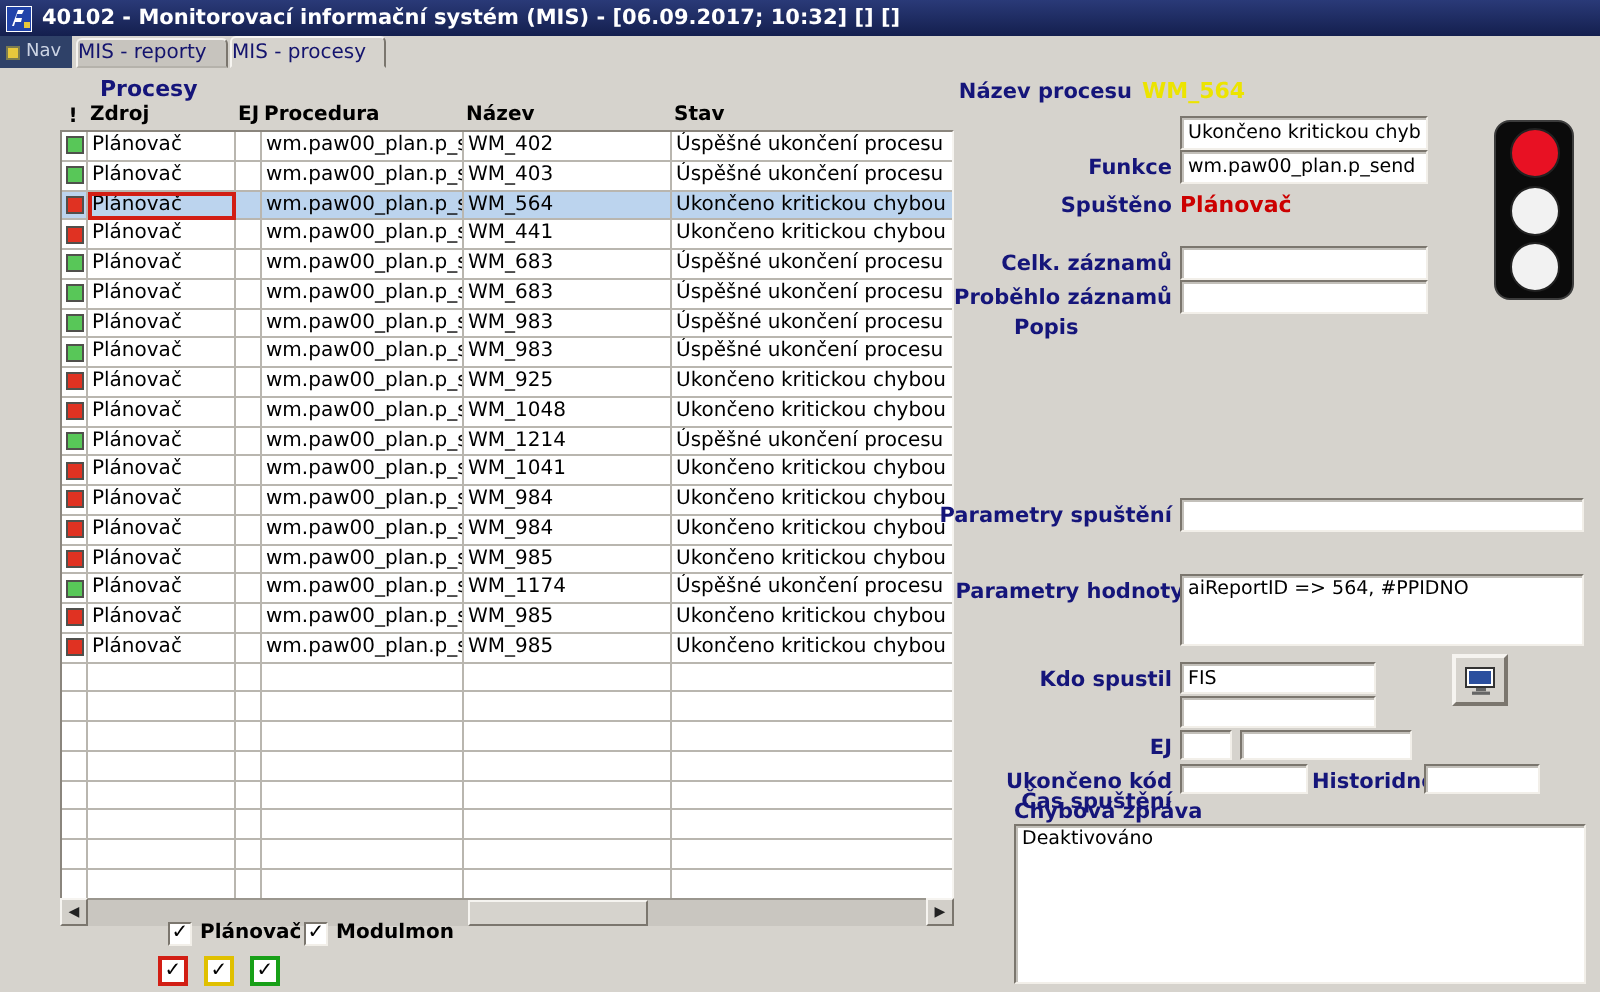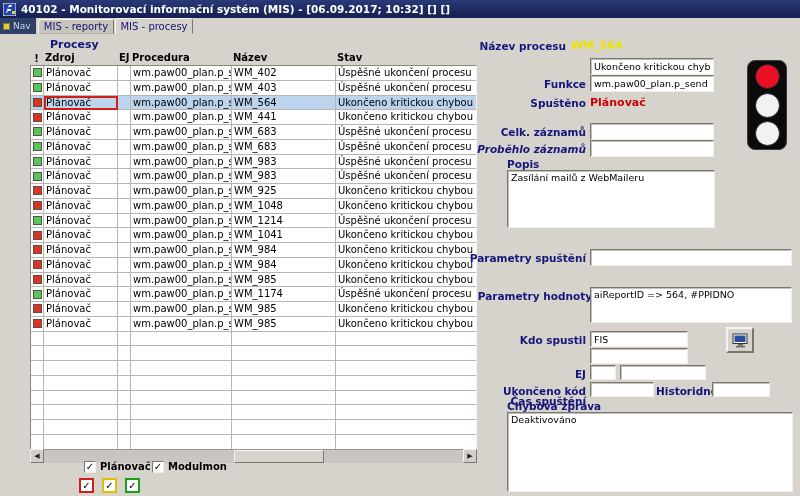--- a/index.html
+++ b/index.html
@@ -15,21 +15,21 @@
 
   
   .tabstrip{position:absolute;left:0;top:18px;width:800px;height:16px;}
   .nav-box{position:absolute;left:0;top:0;width:36px;height:16px;background:#2f4168;
            color:#ccd4e4;font-size:9px;display:flex;align-items:center;gap:3px;
            padding-left:3px;cursor:pointer;}
   .nav-ic{width:7px;height:7px;background:#e8c83c;border:1px solid #7b7b50;}
   .tab{position:absolute;height:15px;top:1px;background:#c7c4be;
        border:1px solid;border-color:#f6f4f0 #7b766e #b5b2ab #f6f4f0;
        border-radius:3px 3px 0 0;font-size:10px;color:#14146e;
-       display:flex;align-items:center;justify-content:center;cursor:pointer;white-space:nowrap;}
+       display:flex;align-items:center;justify-content:flex-start;cursor:pointer;white-space:nowrap;}
   .tab.active{top:0;height:16px;background:#d6d3cd;border-bottom-color:#d6d3cd;}
 
   
   .lbl{position:absolute;font-size:10.5px;font-weight:bold;color:#15157a;
        text-align:right;white-space:nowrap;}
   .lbl.left{text-align:left;}
   .field{position:absolute;background:#fff;border:1px solid;
          border-color:#7b766e #f2efe9 #f2efe9 #7b766e;box-shadow:inset 1px 1px 0 #c3c0ba;
          font-family:"DejaVu Sans",sans-serif;font-size:9.5px;padding:1px 3px;color:#000;}
   textarea.field{resize:none;overflow:hidden;line-height:12px;}
@@ -403,25 +403,24 @@
 
   <div class="traffic">
     <div class="lamp" style="background: rgb(232, 17, 35);"></div>
     <div class="lamp" style="background: rgb(242, 242, 242);"></div>
     <div class="lamp" style="background: rgb(242, 242, 242);"></div>
   </div>
 
   <div class="lbl" style="left:420px;top:126px;width:166px;">Celk. záznamů</div>
   <input class="field" style="left: 590px; top: 123px; width: 124px; height: 17px;" value="">
 
-  <div class="lbl" style="left:420px;top:143px;width:166px;font-style:italic;">Proběhlo záznamů</div>
+  <div class="lbl" style="left:420px;top:143px;width:166px;">Proběhlo záznamů</div>
   <input class="field" style="left: 590px; top: 140px; width: 124px; height: 17px;" value="">
 
   <div class="lbl left" style="left:507px;top:158px;">Popis</div>
-  <textarea class="field" style="left: 507px; top: 170px; width: 208px; height: 58px;">Zasílání mailů z WebMaileru</textarea>
 
   <div class="lbl" style="left:400px;top:252px;width:186px;">Parametry spuštění</div>
   <input class="field" style="left: 590px; top: 249px; width: 202px; height: 17px;" value="">
 
   <div class="lbl" style="left:406px;top:290px;width:186px;">Parametry hodnoty</div>
   <textarea class="field" style="left: 590px; top: 287px; width: 202px; height: 36px;">aiReportID =&gt; 564, #PPIDNO</textarea>
 
   <div class="lbl" style="left:440px;top:334px;width:146px;">Kdo spustil</div>
   <input class="field" style="left: 590px; top: 331px; width: 98px; height: 16px;" value="FIS">
 

